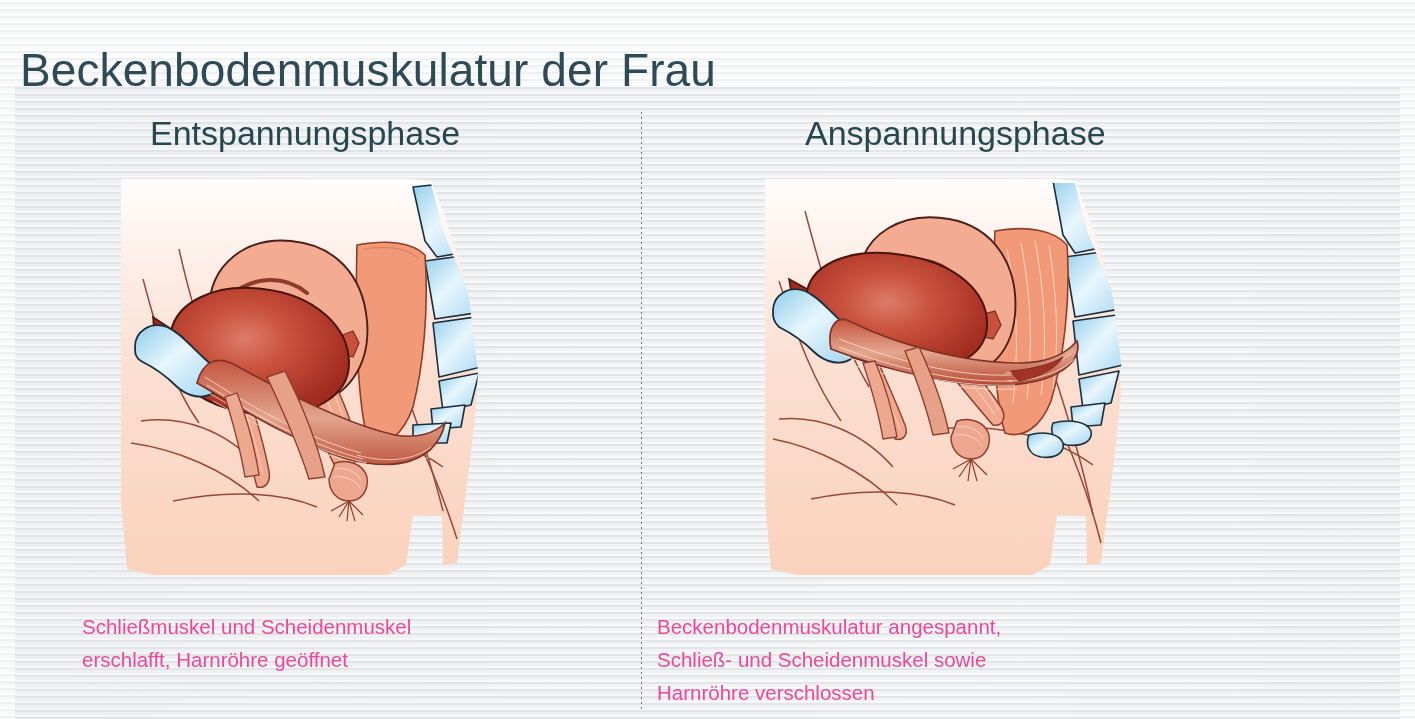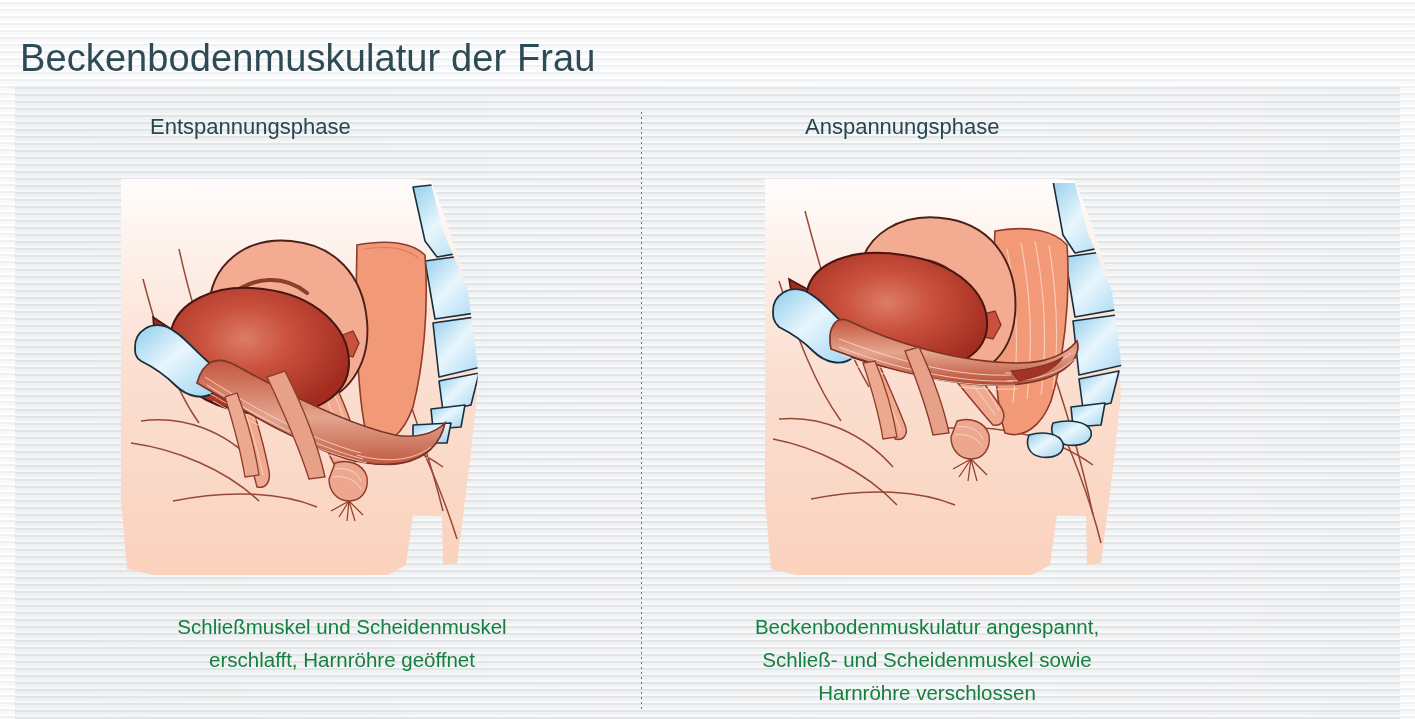--- a/index.html
+++ b/index.html
@@ -20,21 +20,21 @@
         rgba(236,238,240,.85) 2px,
         rgba(236,238,240,.85) 4px,
         rgba(248,249,250,1) 4px,
         rgba(248,249,250,1) 7px
       ),
       #ffffff;
   }
   
   #title{
     position:absolute;left:20px;top:12px;
-    font-size:38px;font-weight:400;letter-spacing:.1px;
+    font-size:46px;font-weight:400;letter-spacing:.1px;
     color:#2e4a54;
     white-space:nowrap;
     text-shadow:0 0 1px rgba(255,255,255,.6);
   }
   
   #panel{
     position:absolute;left:15px;top:85px;
     width:1385px;height:634px;
     background:
       repeating-linear-gradient(
@@ -54,35 +54,34 @@
     background-size:1px 5px;
     opacity:.82;
   }
   
   .col{position:absolute;top:85px;height:634px;}
   .col.left{left:15px;width:626px;}
   .col.right{left:642px;width:758px;}
 
   .phase-head{
     position:absolute;top:29px;
-    font-size:22px;font-weight:400;color:#27474f;
+    font-size:34px;font-weight:400;color:#27474f;
     white-space:nowrap;
   }
   .col.left  .phase-head{left:135px;}
   .col.right .phase-head{left:151px;margin-left:12px;}
 
   .illus-wrap{position:absolute;top:86px;}
   .col.left  .illus-wrap{left:98px;}
   .col.right .illus-wrap{left:115px;}
 
   .caption{
     position:absolute;
-    font-size:20.5px;line-height:33px;color:#15803d;
+    font-size:20.5px;line-height:33px;color:#ec4899;
     white-space:pre-line;
-    text-align:center;
   }
   .col.left  .caption{left:67px;top:525px;width:520px;}
   .col.right .caption{left:15px;top:525px;width:540px;}
 
   svg{display:block;}
 </style>
 </head>
 <body>
 
 <div id="page"></div>

